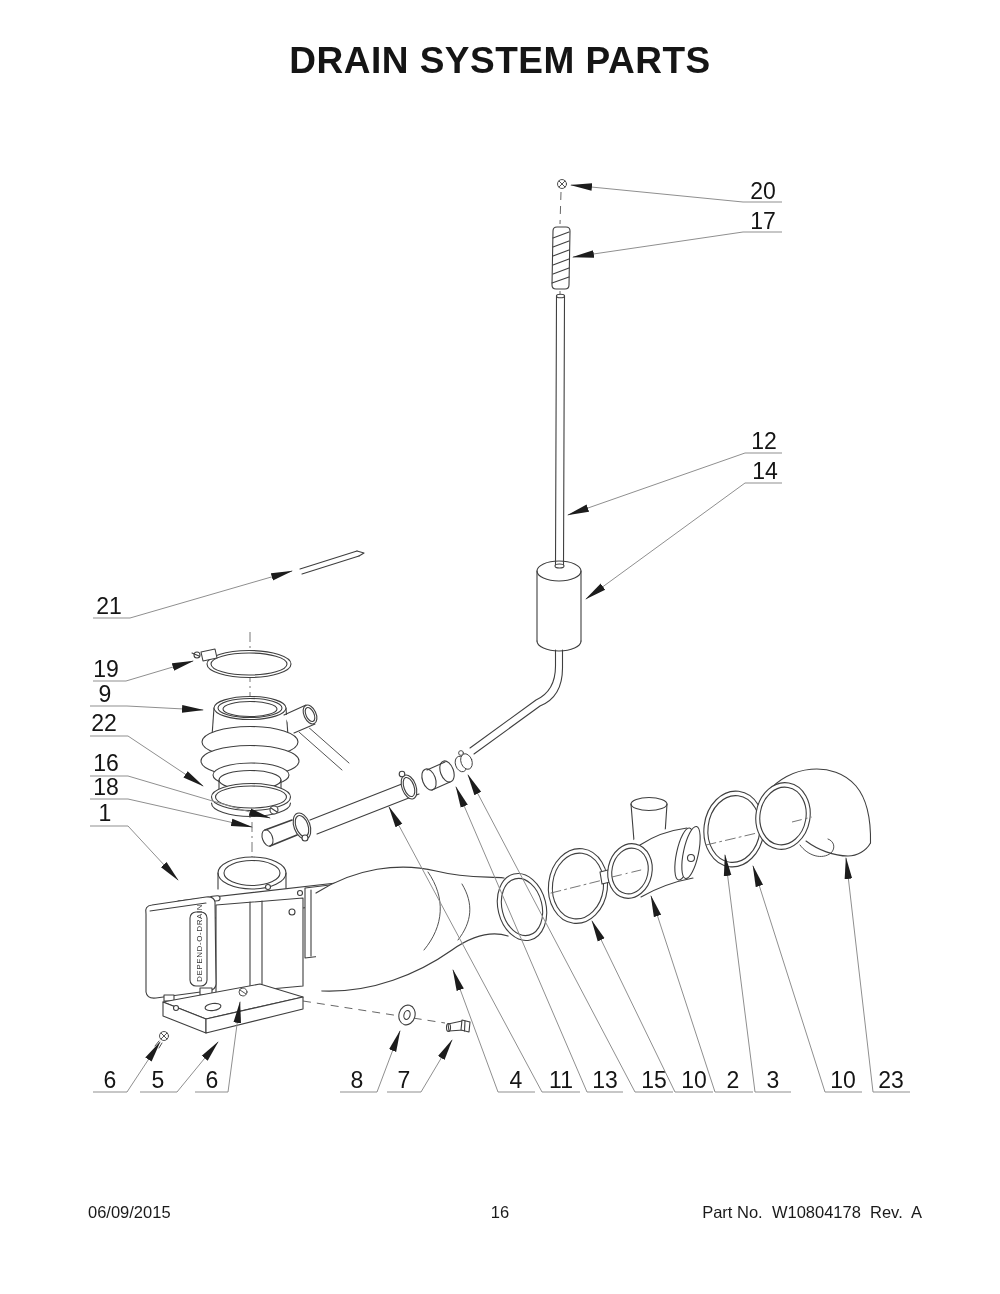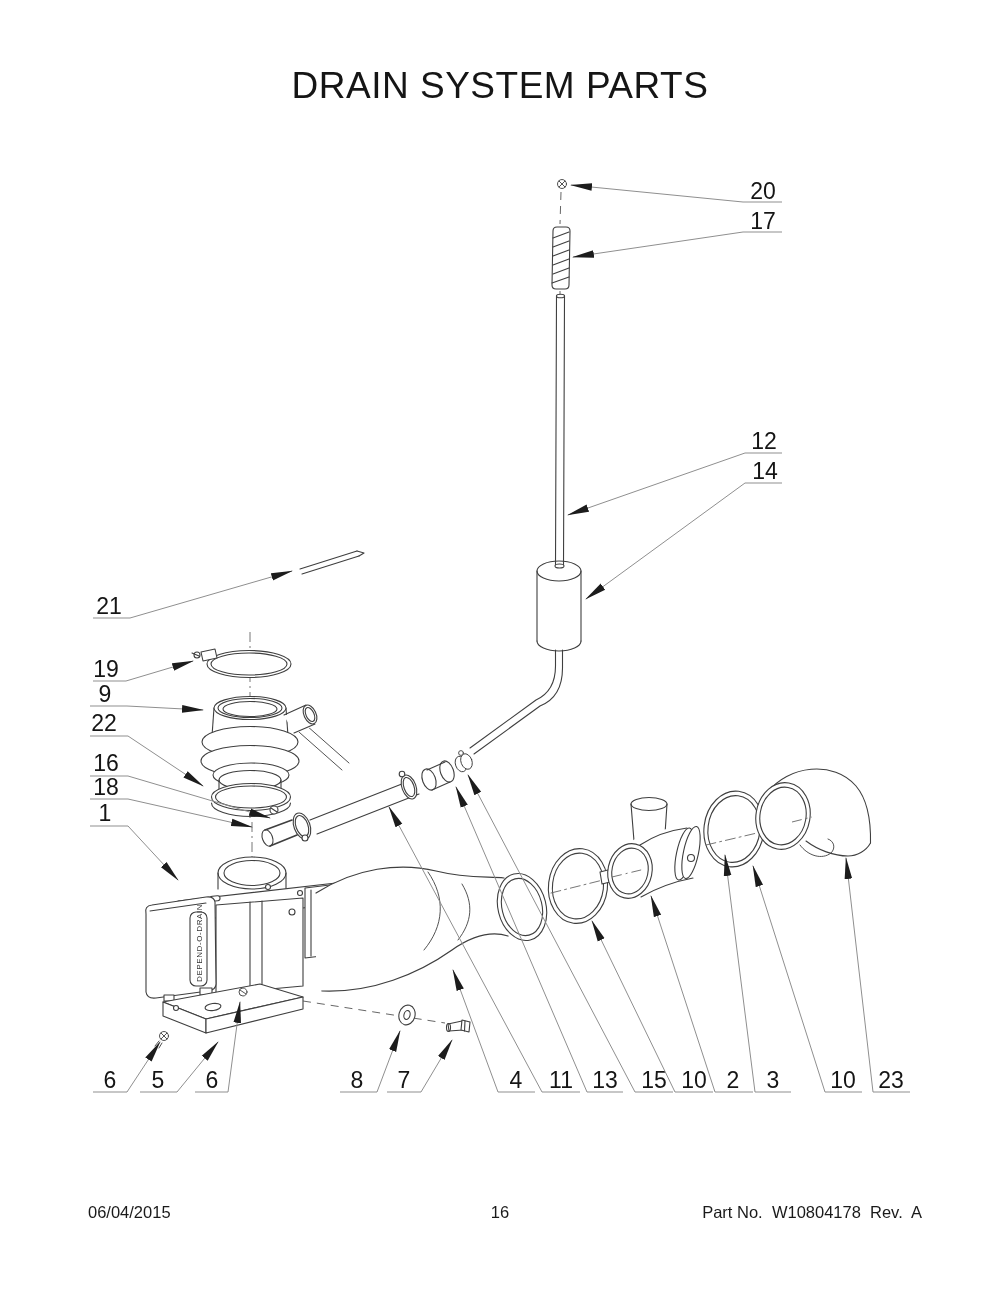--- a/index.html
+++ b/index.html
@@ -1,19 +1,19 @@
 <!DOCTYPE html>
 <html><head>
 <meta charset="utf-8">
 <style>
   html,body{margin:0;padding:0;background:#ffffff;}
   .page{position:relative;width:1000px;height:1294px;background:#fff;overflow:hidden;
         font-family:"Liberation Sans",sans-serif;color:#111;}
   .title{position:absolute;top:40px;left:0;width:100%;text-align:center;
-         font-size:37px;font-weight:normal;letter-spacing:.5px;color:#151515;margin-top:25px;}
+         font-size:37px;font-weight:bold;letter-spacing:.5px;color:#151515;}
   .footer{position:absolute;top:1203px;left:0;width:100%;font-size:16.5px;color:#1a1a1a;}
   .footer .f-date{position:absolute;left:88px;white-space:pre;}
   .footer .f-page{position:absolute;left:50%;transform:translateX(-50%);white-space:pre;}
   .footer .f-part{position:absolute;right:78px;white-space:pre;}
   svg.diagram{position:absolute;left:0;top:0;}
   .art{stroke:#3f3f3f;fill:none;stroke-width:1.1;stroke-linecap:round;stroke-linejoin:round;}
   .wfill{fill:#ffffff;}
   .thin{stroke-width:.9;}
   .thick{stroke-width:1.6;}
   .dash{stroke:#555;stroke-width:.9;stroke-dasharray:8 6;fill:none;}
@@ -330,17 +330,17 @@
         <polyline points="791,1092 755,1092 725,855" class="leader" marker-end="url(#arrowhead)"></polyline>
         <text x="773" y="1088" class="callout-num">3</text>
         <polyline points="862,1092 825,1092 753,866" class="leader" marker-end="url(#arrowhead)"></polyline>
         <text x="843" y="1088" class="callout-num">10</text>
         <polyline points="910,1092 873,1092 846,858" class="leader" marker-end="url(#arrowhead)"></polyline>
         <text x="891" y="1088" class="callout-num">23</text>
       </g>
   </svg>
 
   <div class="footer">
-    <span class="f-date">06/04/2015</span>
+    <span class="f-date">06/09/2015</span>
     <span class="f-page">16</span>
     <span class="f-part">Part No.  W10804178  Rev.  A</span>
   </div>
 </div>
 
 </body></html>

